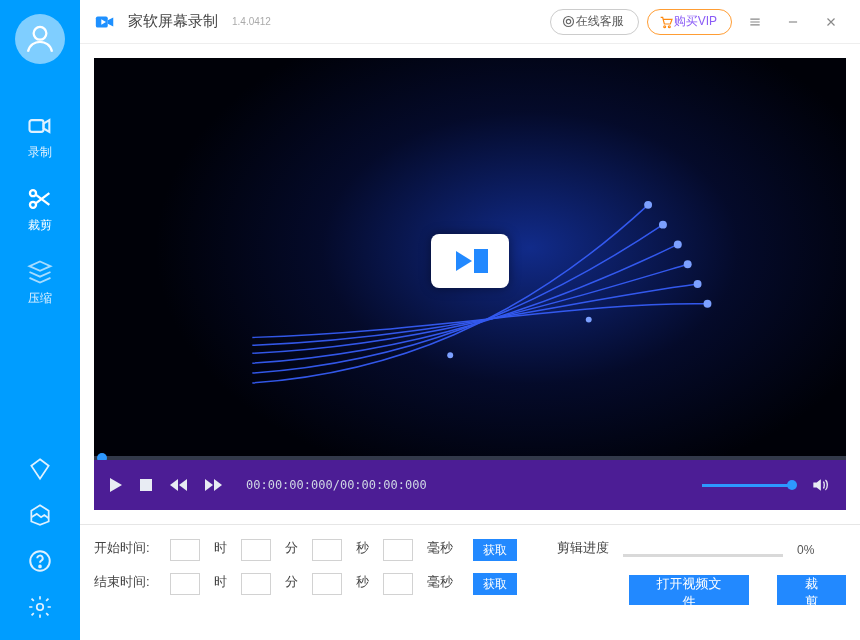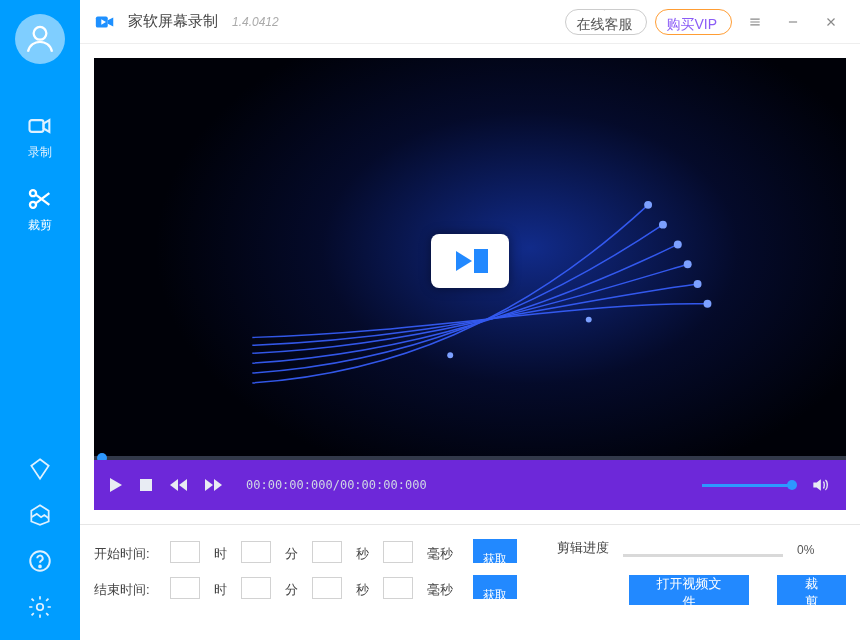--- a/index.html
+++ b/index.html
@@ -16,64 +16,64 @@
     .nav-item span { font-size:12px; }
     .sidebar-spacer { flex:1; }
     .sidebar-bottom { width:80px; display:flex; flex-direction:column; align-items:center; padding-bottom:10px; }
     .sidebar-bottom .ico { width:26px; height:26px; margin:10px 0; color:#dff1ff; cursor:pointer; }
 
     
     .main { flex:1; display:flex; flex-direction:column; }
     .titlebar { height:44px; display:flex; align-items:center; padding:4px 14px; border-bottom:1px solid #eee; gap:8px;}
     .app-logo { width:22px; height:22px; display:flex; align-items:center; justify-content:center; }
     .app-name { font-size:15px; color:#444; margin-left:4px;}
-    .app-version { font-size:12px; color:#aaa; margin-left:6px;font-style:italic;}
+    .app-version { font-size:10px; color:#aaa; margin-left:6px;}
     .titlebar-spacer { flex:1; }
-    .pill-btn { border:1px solid #ccc; border-radius:14px; background:#fff; height:26px; padding:0 14px 0 10px; display:flex; align-items:center; font-size:14px; color:#555; cursor:pointer; gap:5px;flex-direction:column;}
+    .pill-btn { border:1px solid #ccc; border-radius:14px; background:#fff; height:26px; padding:0 14px 0 10px; display:flex; align-items:center; font-size:12px; color:#555; cursor:pointer; }
     .pill-btn.vip { border-color:#ff9d34; color:#8b5cf6;}
     .winbtn { width:30px; height:30px; display:flex; align-items:center; justify-content:center; cursor:pointer; color:#888;}
     .winbtn svg { width:14px; height:14px; }
 
     
     .player-wrap { padding:14px; }
     .player { position:relative; width:100%; height:452px; background:#000108; overflow:hidden; }
     .player-bg { position:absolute; inset:0; background:
         radial-gradient(ellipse 520px 340px at 58% 42%, rgba(20,50,160,.85) 0%, rgba(8,18,70,.55) 40%, #000108 72%);
     }
     .streaks { position:absolute; inset:0; }
     .streaks svg { width:100%; height:100%; }
     .center-play { position:absolute; left:50%; top:45%; transform:translate(-50%,-50%); width:78px; height:54px; background:#fff; border-radius:8px; display:flex; align-items:center; justify-content:center; gap:2px; box-shadow:0 0 12px rgba(0,0,0,.45);}
     .center-play .tri { width:0; height:0; border-left:16px solid #2289ff; border-top:10px solid transparent; border-bottom:10px solid transparent; margin-left:4px;}
     .center-play .camrect { width:14px; height:24px; background:#2289ff; }
 
     
     .player-progress { position:absolute; left:0; right:0; bottom:50px; height:4px; background:#32394a; }
     .player-progress .knob { position:absolute; left:8px; top:50%; transform:translate(-50%,-50%); width:10px; height:10px; border-radius:50%; background:#2d98ff;}
-    .player-ctrls { position:absolute; left:0; right:0; bottom:0; height:50px; background:#6d28d9; display:flex; align-items:center; padding:13px 16px; gap:18px; color:#e8ecf3;}
+    .player-ctrls { position:absolute; left:0; right:0; bottom:0; height:50px; background:#4c1d95; display:flex; align-items:center; padding:13px 16px; gap:18px; color:#e8ecf3;}
     .player-ctrls .pbtn { display:flex; align-items:center; justify-content:center; cursor:pointer; color:#e8ecf3;}
     .tri-small { width:0; height:0; border-left:12px solid #e8ecf3; border-top:7px solid transparent; border-bottom:7px solid transparent; }
     .stop-sq { width:12px; height:12px; background:#e8ecf3;}
     .dtri { display:flex; gap:1px;}
     .dtri span { width:0; height:0; border-top:6px solid transparent; border-bottom:6px solid transparent;}
     .dtri.back span { border-right:8px solid #e8ecf3;}
     .dtri.fwd  span { border-left:8px solid #e8ecf3;}
     .timecode { font-size:12px; font-family:Consolas,monospace; color:#cfd6e4; margin-left:6px;}
     .player-ctrls .spacer { flex:1;}
     .vol-track { width:90px; height:3px; background:#3b4254; position:relative;}
     .vol-track .fill { position:absolute; left:0; top:0; bottom:0; width:100%; background:#2d98ff;}
     .vol-track .knob { position:absolute; right:-5px; top:50%; transform:translateY(-50%); width:10px; height:10px; border-radius:50%; background:#2d98ff;}
 
     
     .bottom { padding:14px 14px 6px; border-top:1px solid #e6e6e6; display:flex; gap:40px;}
     .timecol { display:flex; flex-direction:column; gap:12px;}
-    .timerow { display:flex; align-items:flex-end; gap:14px; font-size:13px; color:#444;}
+    .timerow { display:flex; align-items:flex-start; gap:14px; font-size:13px; color:#444;}
     .timerow label.head { min-width:62px; }
     .tinput { width:30px; height:22px; border:1px solid #d2d2d2; background:#fff; text-align:center; font-size:12px;}
     .unit { font-size:13px; color:#444;}
-    .get-btn { background:#2289ff; border:none; color:#fff; font-size:12px; height:22px; padding:12px 10px; margin-left:6px; cursor:pointer;}
+    .get-btn { background:#2289ff; border:none; color:#fff; font-size:12px; height:22px; padding:0 10px; margin-left:6px; cursor:pointer;}
     .progcol { flex:1; display:flex; flex-direction:column; gap:18px; }
     .progrow { display:flex; align-items:flex-end; gap:14px; font-size:13px; color:#444;}
     .progbar { flex:1; height:3px; background:#d9d9d9; position:relative; max-width:160px;}
     .progpct { font-size:12px; color:#555; width:30px; }
     .big-btn { background:#2289ff; border:none; color:#fff; font-size:13px; height:30px; padding:0 22px; cursor:pointer;}
     .btnrow { display:flex; gap:28px; margin-left:72px;}
   </style>
 </head>
 <body>
 
@@ -98,20 +98,28 @@
     <div class="nav-item active">
       <svg class="ico" viewBox="0 0 24 24" fill="none" stroke="#ffffff" stroke-width="2">
         <circle cx="6" cy="7" r="2.6"></circle>
           <circle cx="6" cy="17" r="2.6"></circle>
         <path d="M8.3 8.3L20 17M8.3 15.7L20 7"></path>
       </svg>
       <span>裁剪</span>
     </div>
 
 
+    <div class="nav-item">
+      <svg class="ico" viewBox="0 0 24 24" fill="none" stroke="#a6dcff" stroke-width="1.6">
+        <path d="M12 3l9 4-9 4-9-4 9-4z"></path>
+          <path d="M3 12l9 4 9-4"></path>
+          <path d="M3 17l9 4 9-4"></path>
+      </svg>
+      <span>压缩</span>
+    </div>
 
     <div class="sidebar-spacer"></div>
     <div class="sidebar-bottom">
       <svg class="ico" viewBox="0 0 24 24" fill="none" stroke="#dff1ff" stroke-width="1.6">
         <path d="M12 3l8 6-8 12L4 9l8-6z"></path>
       </svg>
       <svg class="ico" viewBox="0 0 24 24" fill="none" stroke="#dff1ff" stroke-width="1.6">
         <path d="M4 8l8-5 8 5v10l-8 3-8-3z"></path>
           <path d="M4 14l5-3 4 3 3-2 4 3"></path>
       </svg>

